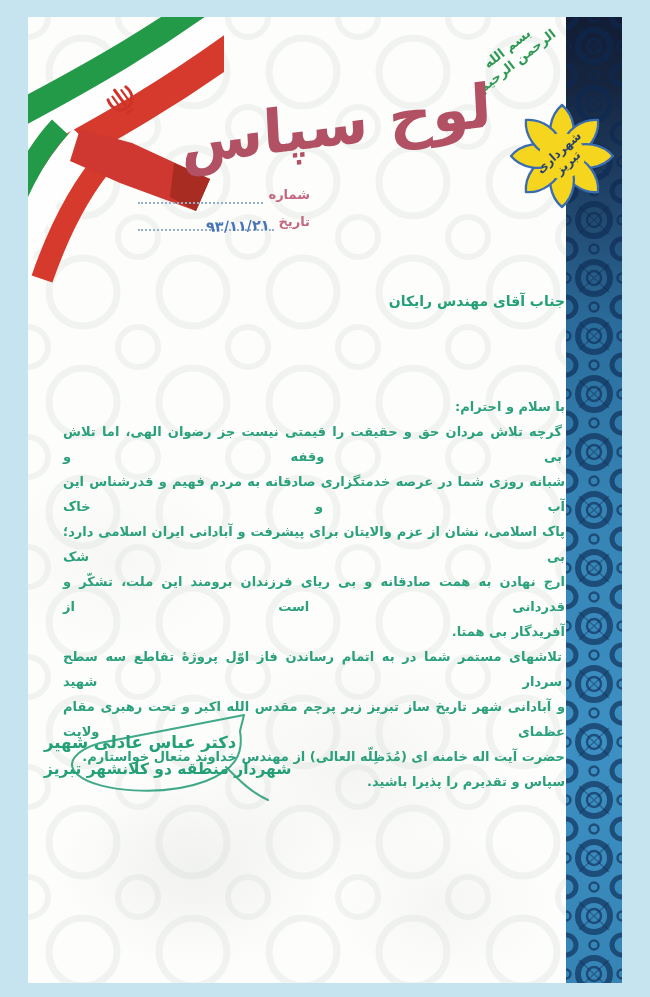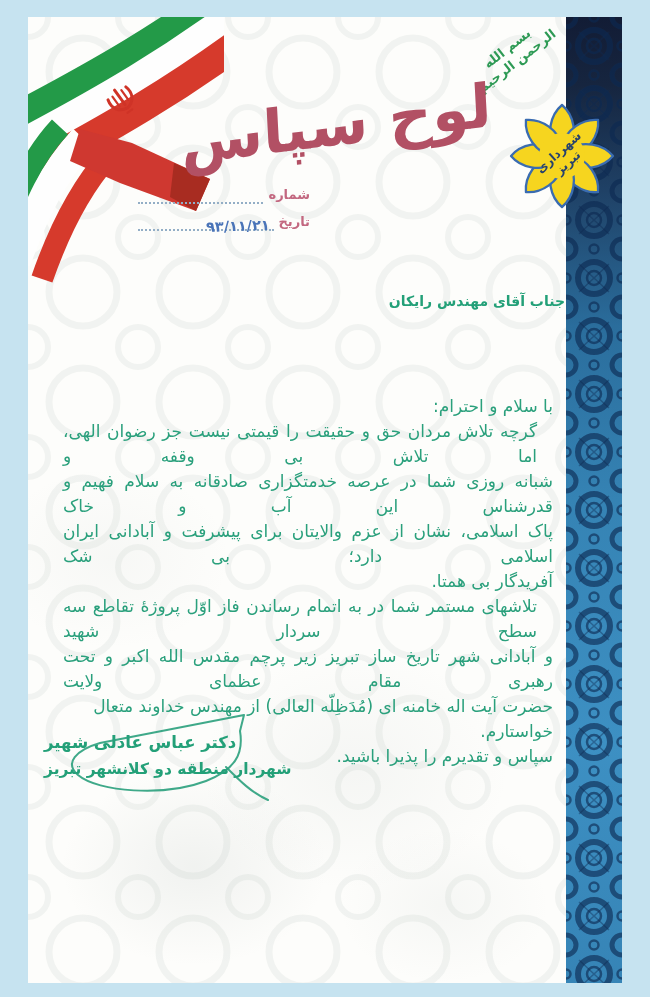--- a/index.html
+++ b/index.html
@@ -54,27 +54,27 @@
     transform:rotate(-2deg); letter-spacing:1.5px; white-space:nowrap;
   }
 
   .recipient {
     position:absolute; right:57px; top:270px;
     direction:rtl; text-align:left;
     color:#23a078; font-weight:bold; font-size:14px; line-height:28px;margin-left:21px;
   }
 
   .body-text {
-    position:absolute; right:69px; left:35px; top:377px;
-    direction:rtl; color:#2aa07c; font-weight:normal;
-    font-size:17px; line-height:25px;
+    position:absolute; right:57px; left:35px; top:377px;
+    direction:rtl; color:#2aa07c; font-weight:bold;
+    font-size:13px; line-height:25px;
   }
   .line { text-align:justify; text-align-last:justify; }
   .line.natural { text-align:right; text-align-last:right; }
-  .line.indent { padding-right:16px; }
+  .line.indent { padding-right:3px; }
 
   .signature {
     position:absolute; left:16px; top:686px; width:254px;
     text-align:left; direction:rtl;
     color:#23a078; font-weight:bold;
   }
   .sig-name { font-size:16.5px; line-height:27px; margin-top:26px; }
   .sig-role { font-size:15.5px; line-height:27px; }
   .flourish { position:absolute; left:0; top:0; width:254px; height:120px; pointer-events:none; }
 </style>
@@ -186,22 +186,23 @@
       </div>
     </div>
 
     <div class="recipient">
       <div>جناب آقای مهندس رایکان</div>
     </div>
 
     <div class="body-text">
       <div class="line natural">با سلام و احترام:</div>
       <div class="line indent">گرچه تلاش مردان حق و حقیقت را قیمتی نیست جز رضوان الهی، اما تلاش بی وقفه و</div>
-      <div class="line">شبانه روزی شما در عرصه خدمتگزاری صادقانه به سلام فهیم و قدرشناس این آب و خاک</div>
+      <div class="line">شبانه روزی شما در عرصه خدمتگزاری صادقانه به مردم فهیم و قدرشناس این آب و خاک</div>
       <div class="line">پاک اسلامی، نشان از عزم والایتان برای پیشرفت و آبادانی ایران اسلامی دارد؛ بی شک</div>
+      <div class="line">ارج نهادن به همت صادقانه و بی ریای فرزندان برومند این ملت، تشکّر و قدردانی است از</div>
       <div class="line natural">آفریدگار بی همتا.</div>
       <div class="line indent">تلاشهای مستمر شما در به اتمام رساندن فاز اوّل پروژهٔ تقاطع سه سطح سردار شهید</div>
       <div class="line">و آبادانی شهر تاریخ ساز تبریز زیر پرچم مقدس الله اکبر و تحت رهبری مقام عظمای ولایت</div>
       <div class="line natural">حضرت آیت اله خامنه ای (مُدَظِلّه العالی) از مهندس خداوند متعال خواستارم.</div>
       <div class="line natural">سپاس و تقدیرم را پذیرا باشید.</div>
     </div>
 
     <div class="signature">
       <svg class="flourish" width="254" height="120" viewBox="0 0 254 120">
         <path d="M200,12 L56,40 C32,47 20,60 34,72 C54,89 120,94 162,78 C190,67 200,52 196,28 L200,12" fill="none" stroke="#2aa07c" stroke-width="2" stroke-linecap="round" opacity="0.9"></path>

